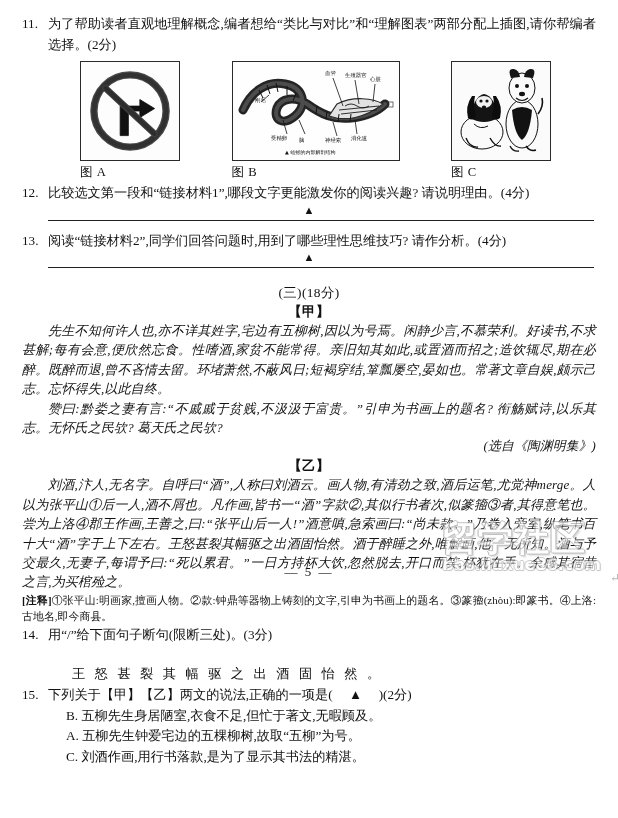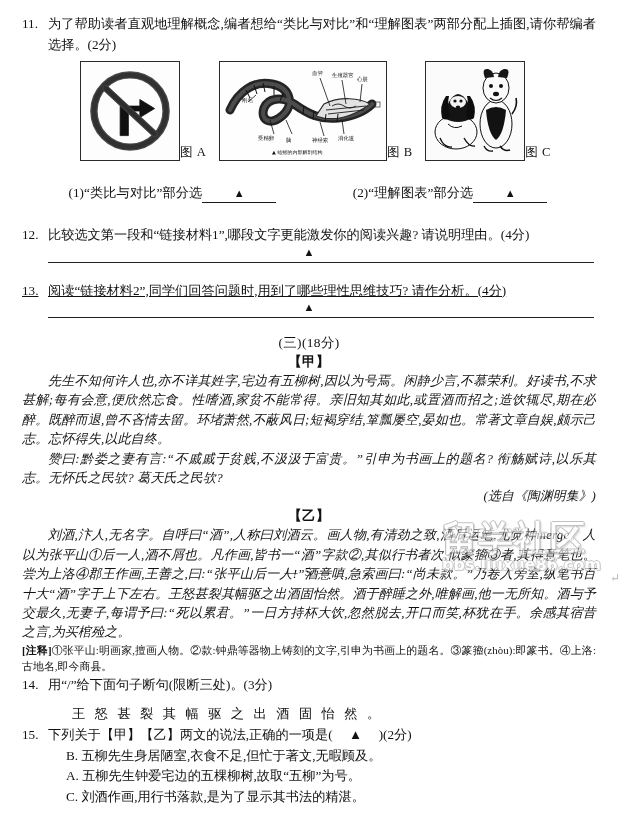--- a/index.html
+++ b/index.html
@@ -54,22 +54,22 @@
   
   .figs {
     display: flex;
     justify-content: space-between;
     align-items: flex-start;
     margin: 6px 0 2px 0;
     padding: 0 45px 0 58px;
   }
   .fig-cell {
     display: flex;
-    flex-direction: row;
-    align-items: flex-end;
+    flex-direction: column;
+    align-items: flex-start;
   }
   .fig-box {
     border: 1.3px solid #2a2a2a;
     background: #fdfdfd;
     box-sizing: border-box;
     position: relative;
     overflow: hidden;
   }
   .fig-cap {
     font-size: 12.6px;
@@ -164,21 +164,21 @@
     letter-spacing: 0.05px;
   }
   .notes .first { text-indent: 2em; }
 
   
   .spaced-sentence {
     font-size: 13.2px;
     letter-spacing: 9.5px;
     padding-left: 50px;
     line-height: 22px;
-    margin-top: 8px;
+    margin-top: 18px;
   }
 
   .opt-line {
     font-size: 13.2px;
     line-height: 20.5px;
     padding-left: 44px;
   }
   .opt-letter { font-family: "Liberation Serif", serif; }
 
   
@@ -345,39 +345,31 @@
             <path d="M60 48 q10 -6 20 0 q-2 24 -10 30 q-8 -6 -10 -30 Z" fill="#121212"></path>
             <path d="M58 84 q3 6 9 5 M74 84 q4 6 10 4" stroke="#111" stroke-width="1.4" fill="none"></path>
             <path d="M86 52 q6 -8 4 -16" stroke="#111" stroke-width="1.6" fill="none"></path>
           </g>
         </svg>
       </div>
       <div class="fig-cap">图 C</div>
     </div>
   </div>
 
-  <div class="q-line pad-left-26" style="display:flex;gap:56px;">
-    <span>
-      <span>(1)“类比与对比”部分选</span><span class="blank-inline">▲</span>
-    </span>
-    <span>
-      <span>(2)“理解图表”部分选</span><span class="blank-inline">▲</span>
-    </span>
-  </div>
 
   <div class="q-num-block" style="margin-top:2px;">
     <div class="q-num">12.</div>
     <div class="q-body">比较选文第一段和“链接材料1”,哪段文字更能激发你的阅读兴趣? 请说明理由。(4分)</div>
   </div>
   <div class="answer-rule">
     <span class="rule-tri">▲</span>
     <span class="rule-line"></span>
   </div>
 
-  <div class="q-num-block" style="margin-top:12px;text-decoration:underline;">
+  <div class="q-num-block" style="margin-top:4px;">
     <div class="q-num">13.</div>
     <div class="q-body">阅读“链接材料2”,同学们回答问题时,用到了哪些理性思维技巧? 请作分析。(4分)</div>
   </div>
   <div class="answer-rule">
     <span class="rule-tri">▲</span>
     <span class="rule-line"></span>
   </div>
 
   <div class="center sec-head">(三)(18分)</div>
   <div class="center bracket-head">【甲】</div>

